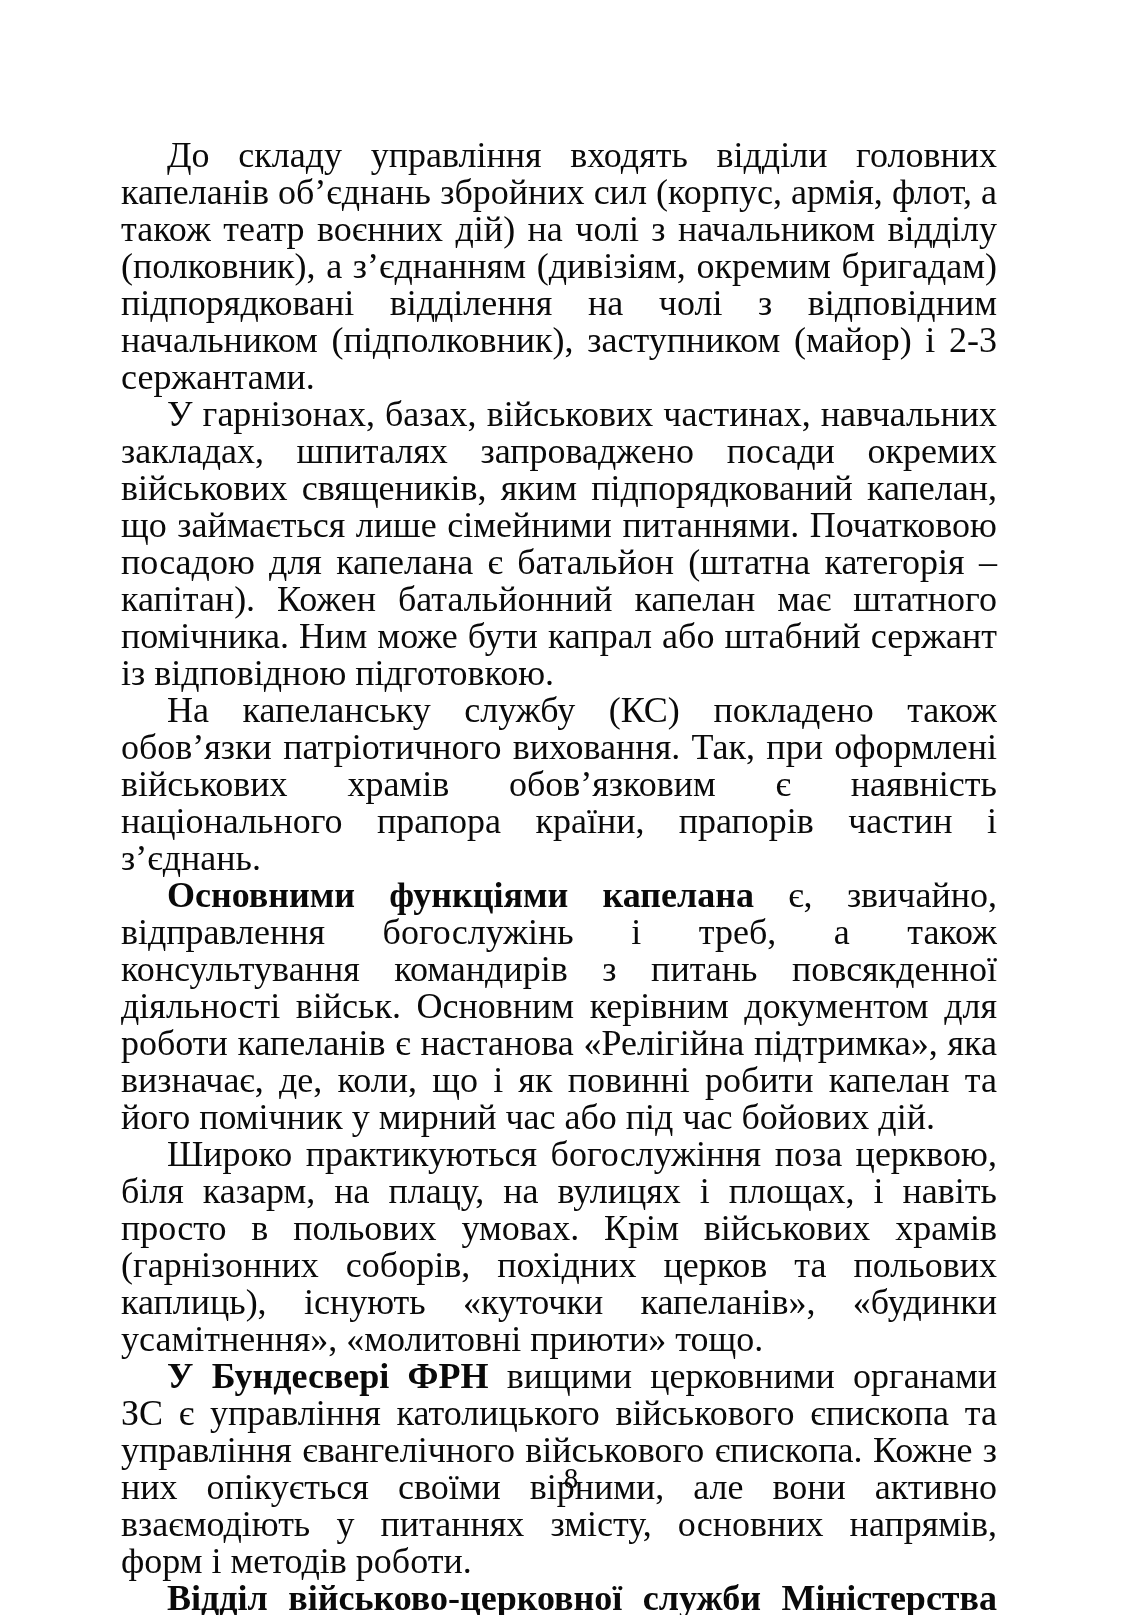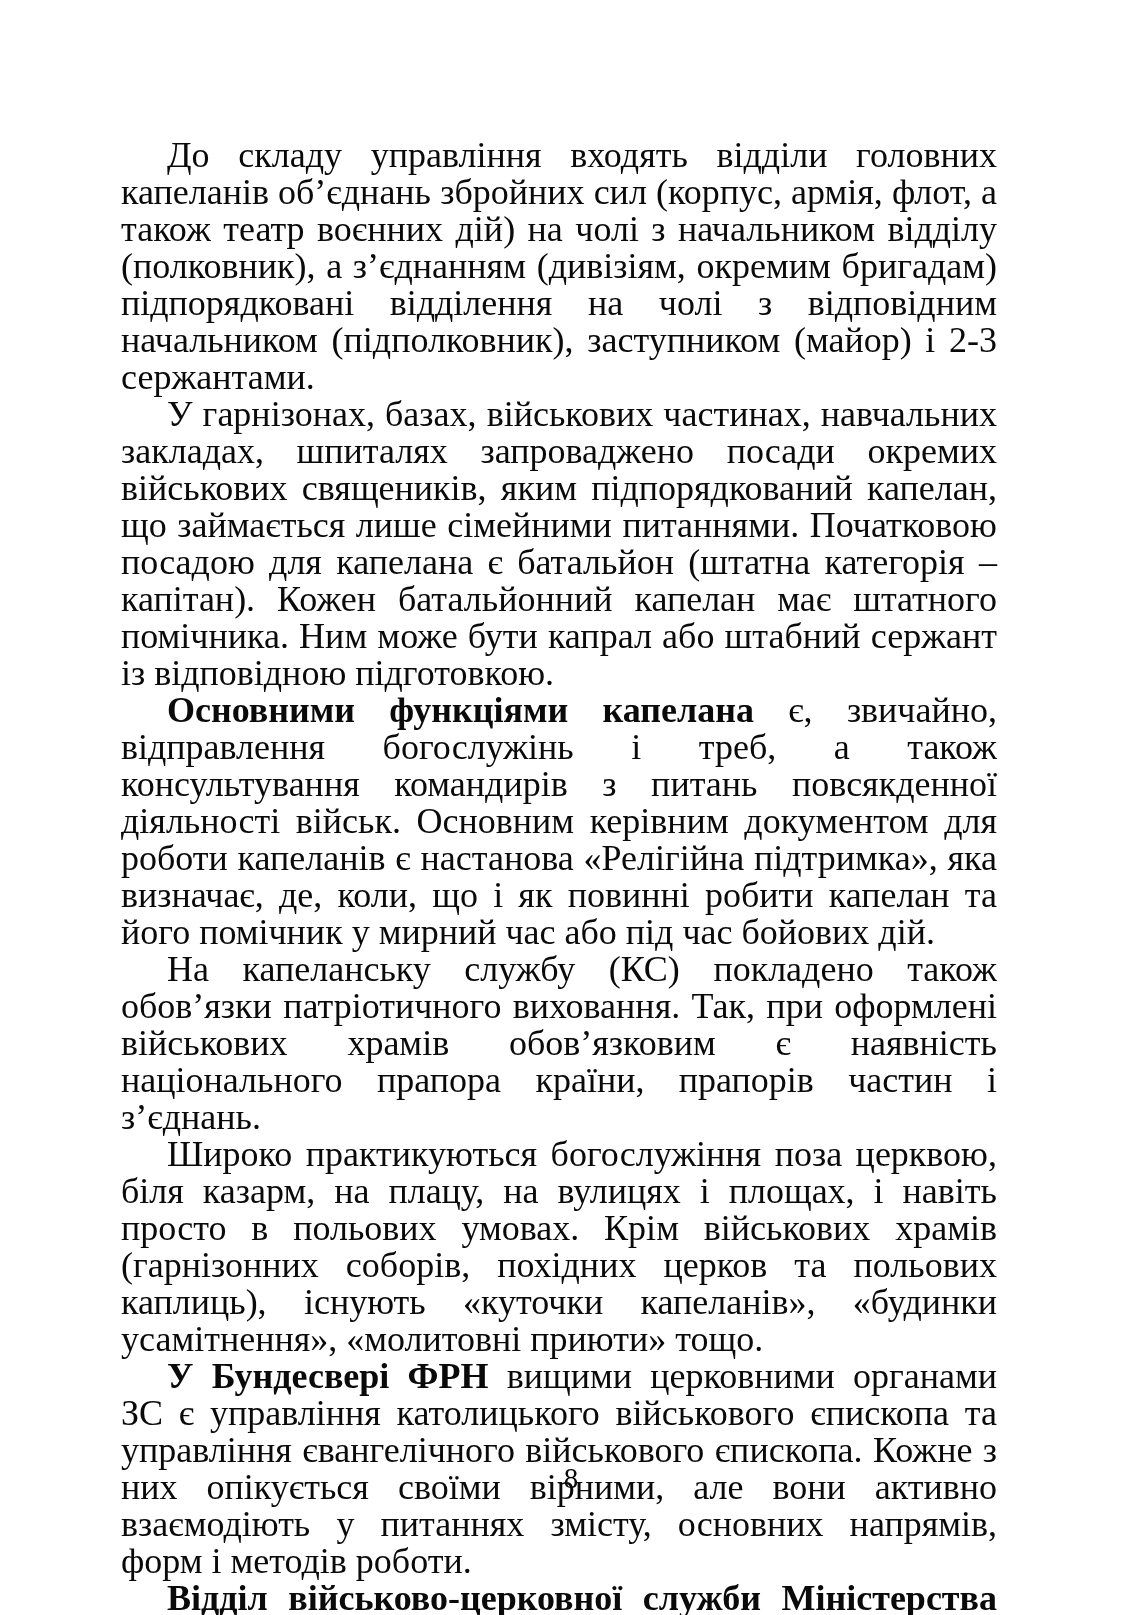--- a/index.html
+++ b/index.html
@@ -43,20 +43,20 @@
     line-height: 37px;
   }
 </style>
 </head>
 <body>
 
 <div class="page">
   <div class="text-block">
     <p><b></b><span>До складу управління входять відділи головних капеланів об’єднань збройних сил (корпус, армія, флот, а також театр воєнних дій) на чолі з начальником відділу (полковник), а з’єднанням (дивізіям, окремим бригадам) підпорядковані відділення на чолі з відповідним начальником (підполковник), заступником (майор) і 2-3 сержантами.</span></p>
     <p><b></b><span>У гарнізонах, базах, військових частинах, навчальних закладах, шпиталях запроваджено посади окремих військових священиків, яким підпорядкований капелан, що займається лише сімейними питаннями. Початковою посадою для капелана є батальйон (штатна категорія – капітан). Кожен батальйонний капелан має штатного помічника. Ним може бути капрал або штабний сержант із відповідною підготовкою.</span></p>
+    <p><b></b><span>На капеланську службу (КС) покладено також обов’язки патріотичного виховання. Так, при оформлені військових храмів обов’язковим є наявність національного прапора країни, прапорів частин і з’єднань.</span></p>
     <p><b>Основними функціями капелана</b><span> є, звичайно, відправлення богослужінь і треб, а також консультування командирів з питань повсякденної діяльності військ. Основним керівним документом для роботи капеланів є настанова «Релігійна підтримка», яка визначає, де, коли, що і як повинні робити капелан та його помічник у мирний час або під час бойових дій.</span></p>
-    <p><b></b><span>На капеланську службу (КС) покладено також обов’язки патріотичного виховання. Так, при оформлені військових храмів обов’язковим є наявність національного прапора країни, прапорів частин і з’єднань.</span></p>
     <p><b></b><span>Широко практикуються богослужіння поза церквою, біля казарм, на плацу, на вулицях і площах, і навіть просто в польових умовах. Крім військових храмів (гарнізонних соборів, похідних церков та польових каплиць), існують «куточки капеланів», «будинки усамітнення», «молитовні приюти» тощо.</span></p>
     <p><b>У Бундесвері ФРН</b><span> вищими церковними органами ЗС є управління католицького військового єпископа та управління євангелічного військового єпископа. Кожне з них опікується своїми вірними, але вони активно взаємодіють у питаннях змісту, основних напрямів, форм і методів роботи.</span></p>
     <p><b>Відділ військово-церковної служби Міністерства мирний ФРН</b><span> здійснює загальну богослужінь їхньої діяльності та розв’язує</span></p>
   </div>
   <div class="page-number">8</div>
 </div>
 
 </body></html>

